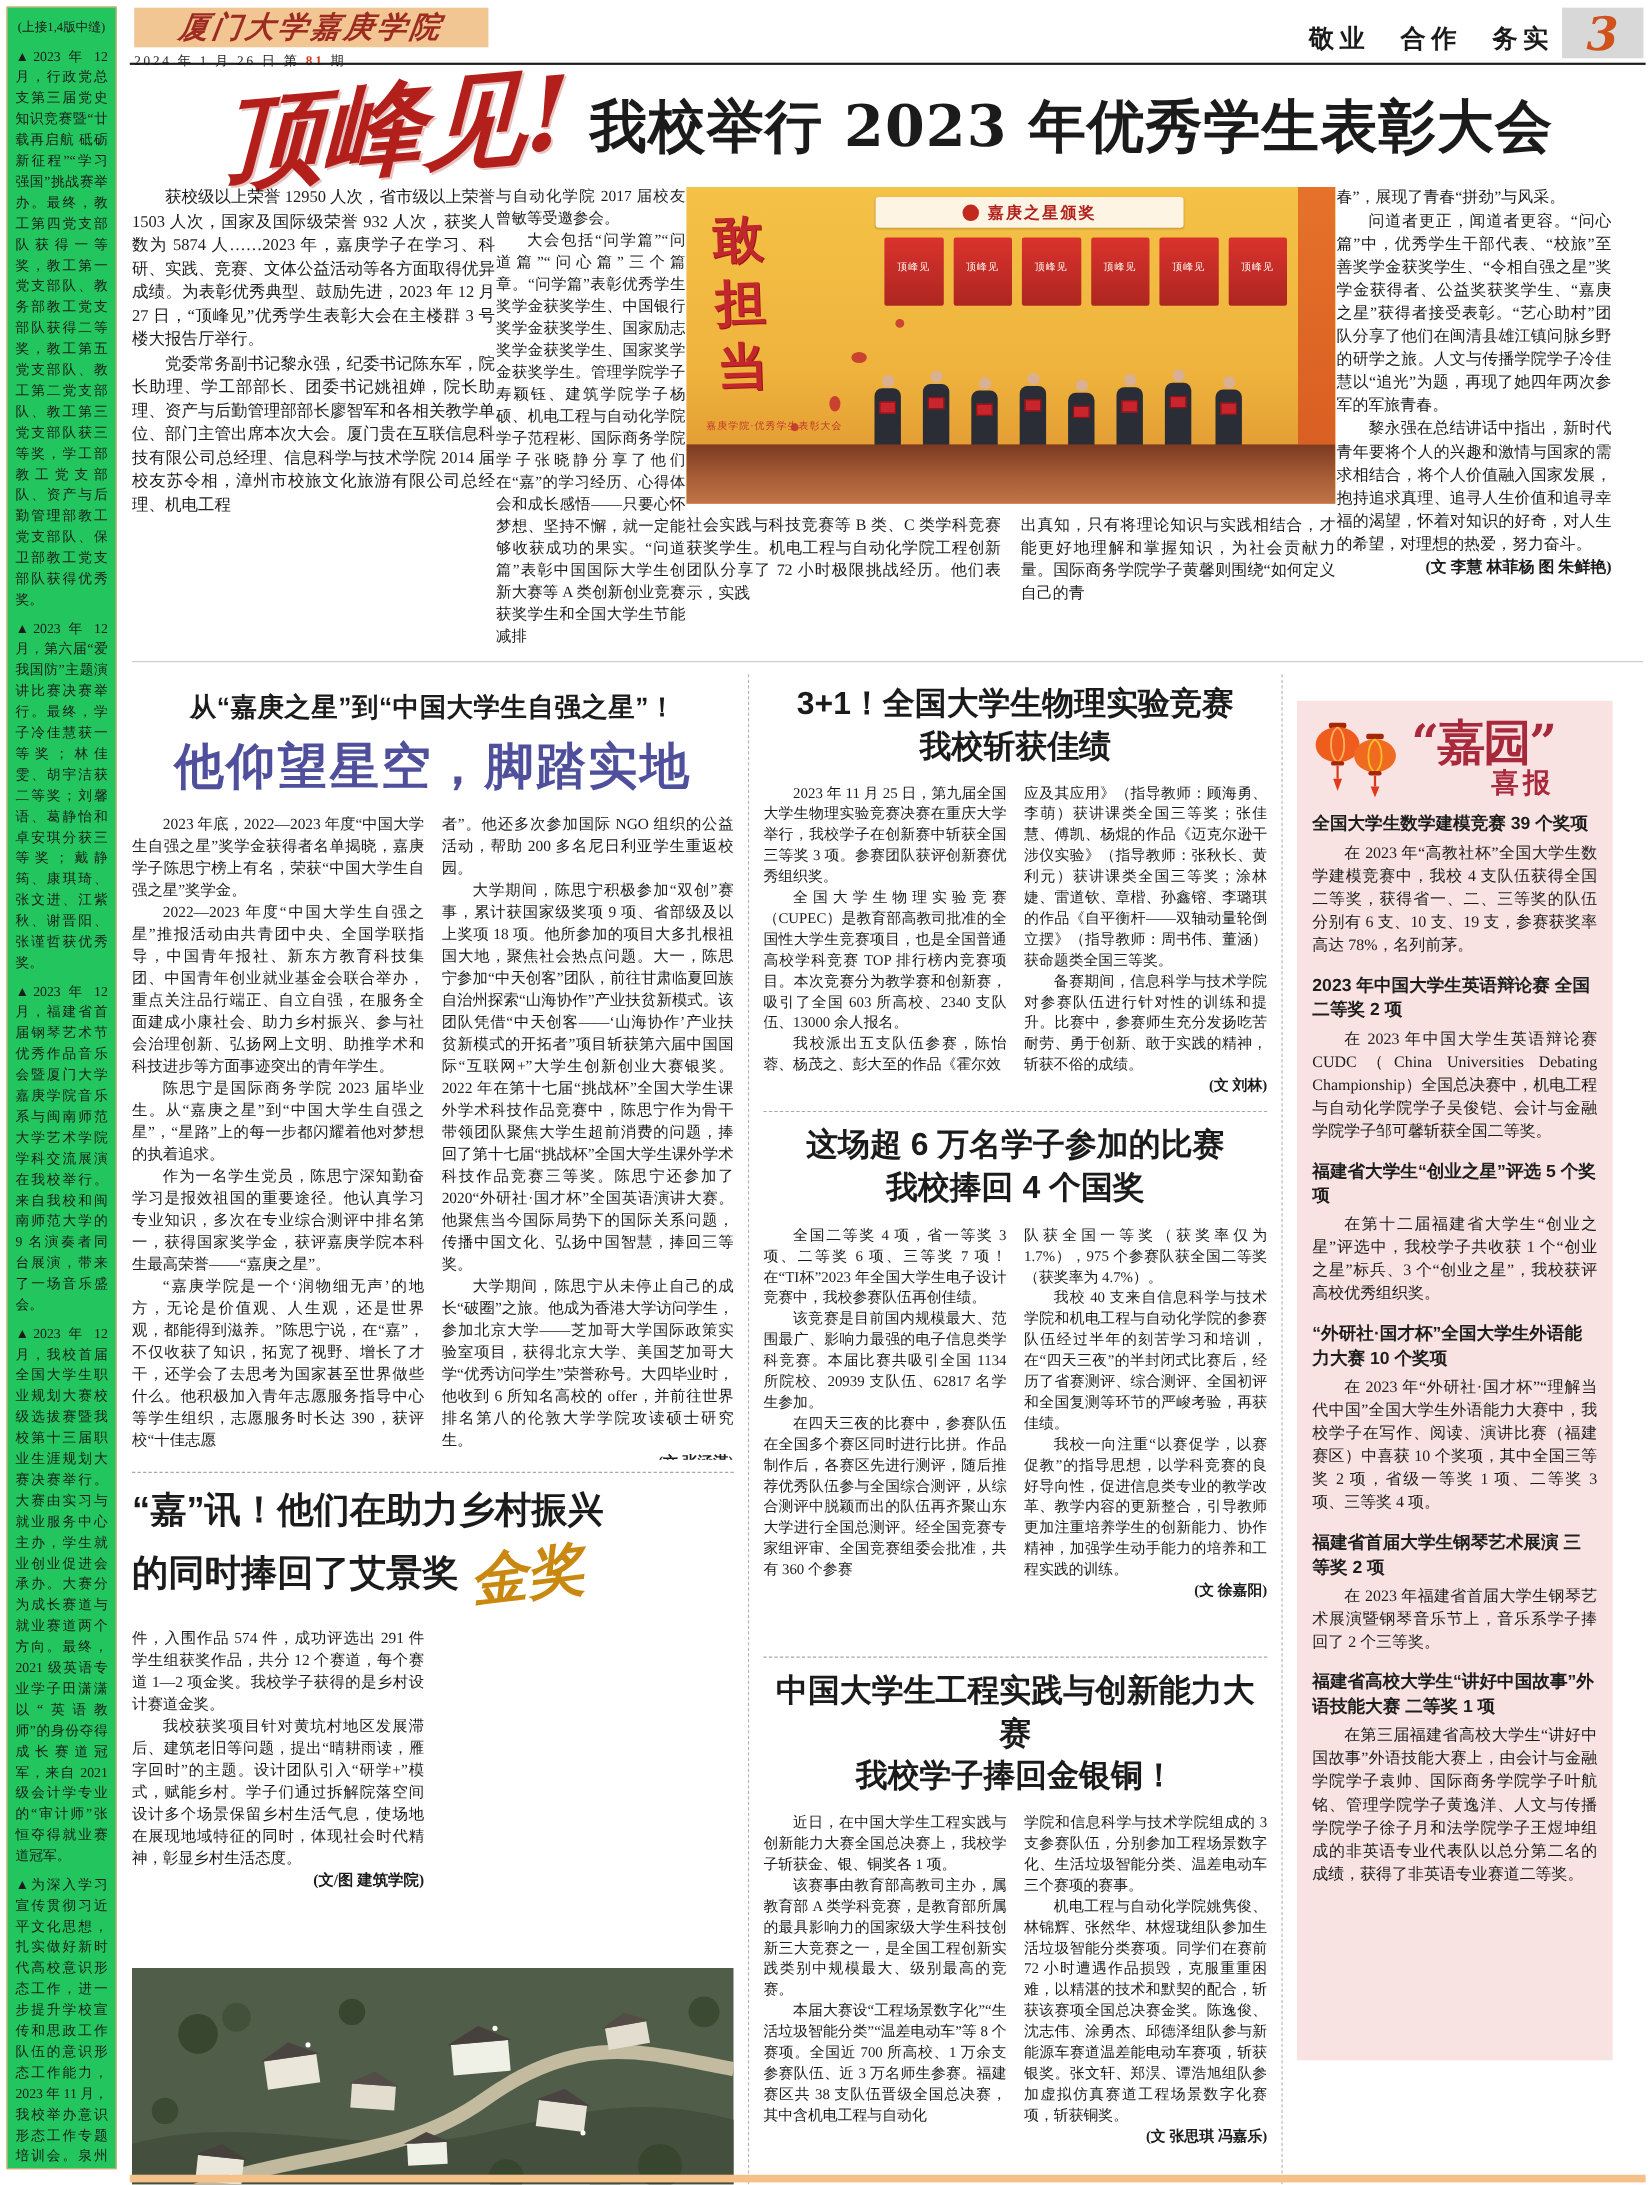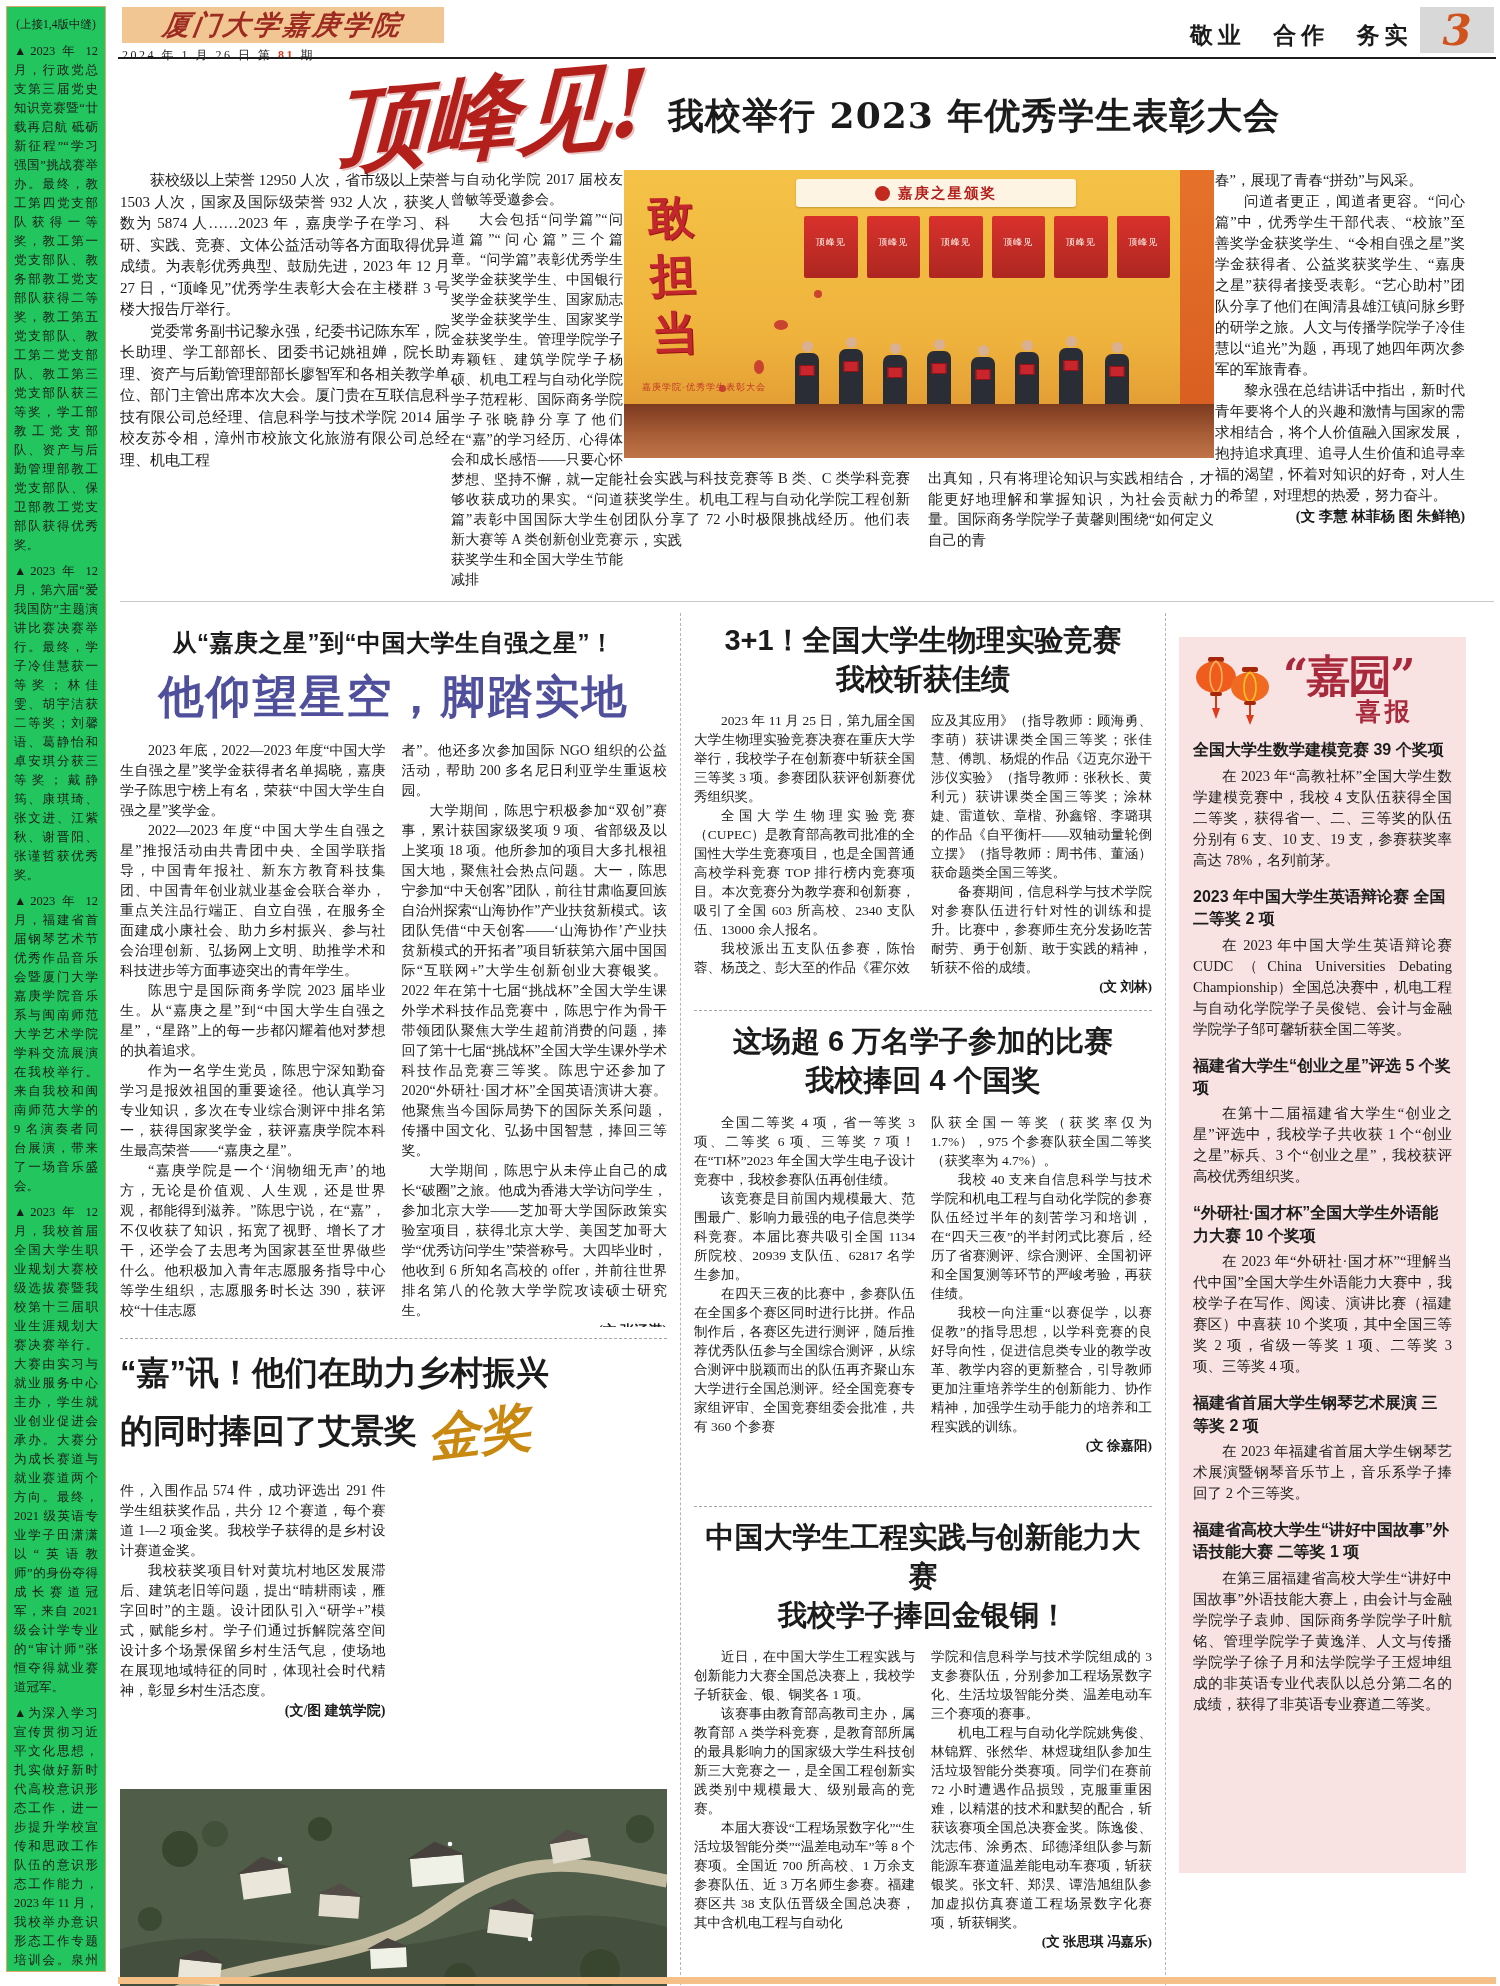--- a/index.html
+++ b/index.html
@@ -22,21 +22,21 @@
   .motto{position:absolute;top:20px;left:0;width:100%;text-align:right;font-size:23px;font-weight:900;
          letter-spacing:5px;word-spacing:16px;font-family:Liberation Sans, sans-serif;}
   .pageno{position:absolute;right:2px;top:7px;width:74px;height:46px;background:#d8d8d8;
           display:flex;align-items:center;justify-content:center;}
   .pageno span{font-size:42px;font-weight:900;font-style:italic;color:#d0521d;font-family:"DejaVu Serif",serif;}
   .header-rule{position:absolute;top:57px;left:0;width:100%;border-top:2px solid #1d1d1d;}
   
   .lead-head{position:absolute;top:66px;left:0;width:100%;height:100px;display:flex;align-items:center;justify-content:center;gap:18px;}
   .calli{font-size:92px;line-height:1;font-weight:900;font-style:italic;color:#b3201b;
          font-family:"DejaVu Serif",serif;transform:rotate(-5deg) skewX(-6deg);text-shadow:2px 2px 0 rgba(150,20,15,.25);}
-  .lead-title{font-size:36px;font-weight:900;letter-spacing:1px;font-family:"DejaVu Serif","Liberation Serif",serif;}
+  .lead-title{font-size:52px;font-weight:900;letter-spacing:1px;font-family:"DejaVu Serif","Liberation Serif",serif;}
   
   .lead-body{position:absolute;top:170px;left:2px;width:1374px;height:420px;display:grid;
              grid-template-columns:330px 172px 590px 250px;column-gap:1px;}
   .tcol{overflow:hidden;font-size:15px;line-height:21.5px;text-align:justify;}
   .tcol.narrow{font-size:14px;line-height:20px;}
   .tcol.right4{font-size:14.5px;line-height:21px;}
   .p{margin:0;text-indent:2em;text-align:justify;}
   .p.cont{text-indent:0;}
   .byline{text-align:right;font-weight:bold;}
   

